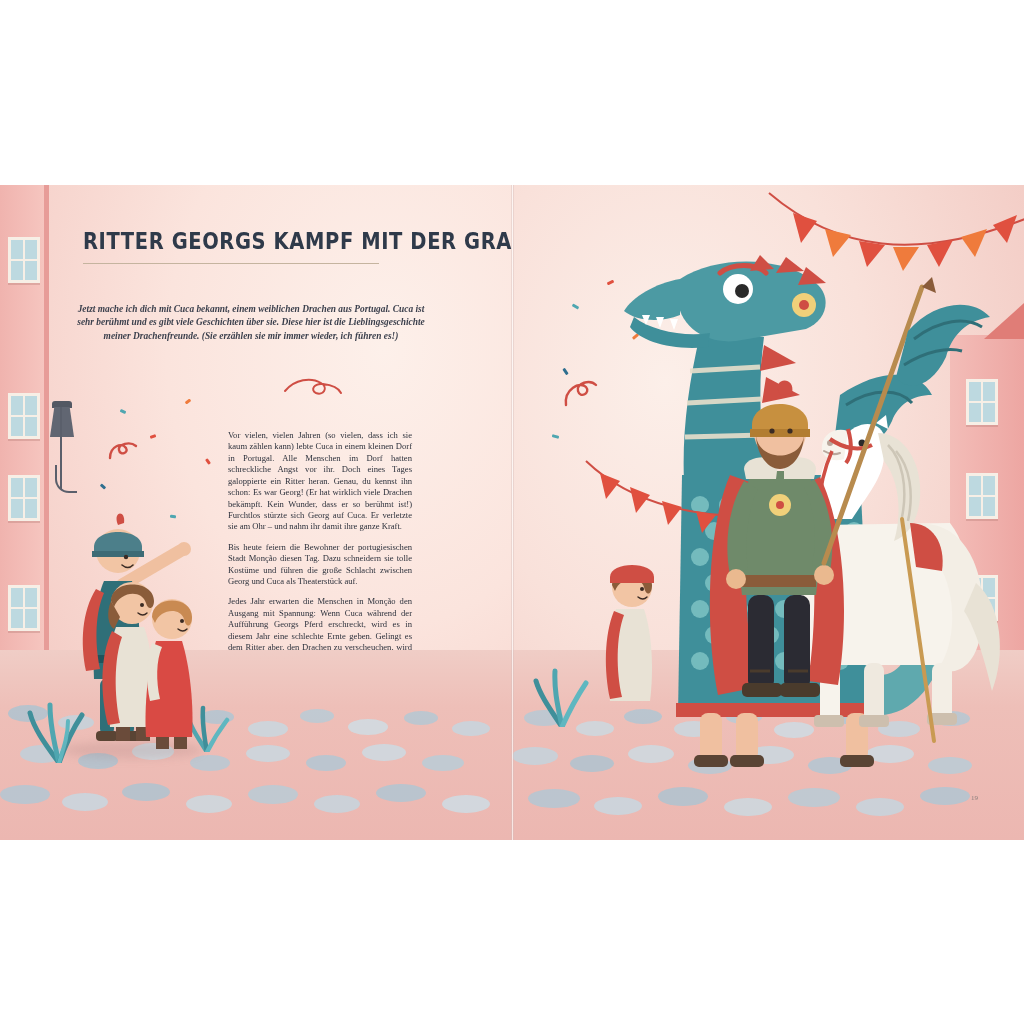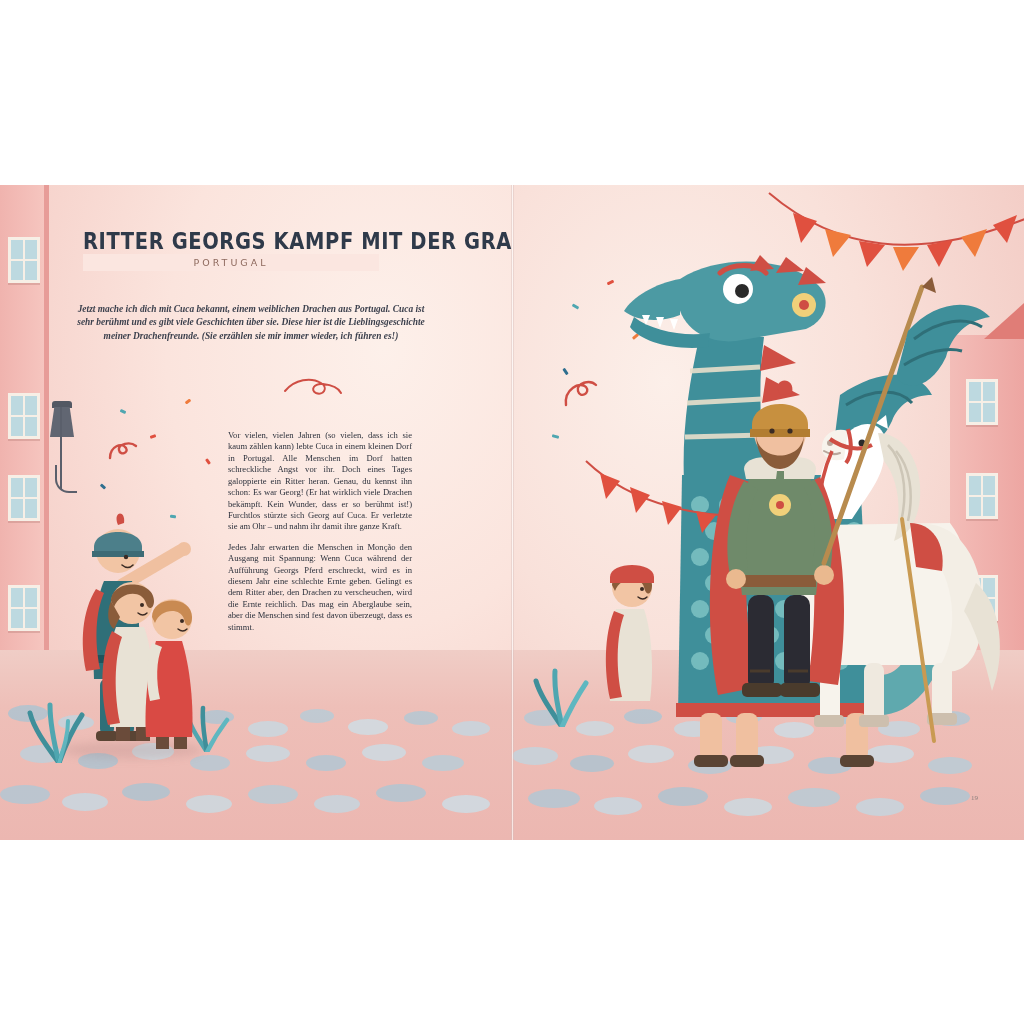--- a/index.html
+++ b/index.html
@@ -254,30 +254,30 @@
 
     <div class="lamp-cap"></div>
     <div class="lamp-head"></div>
     <div class="lamp-arm"></div>
     <div class="lamp-curl"></div>
 
     <div class="title-wrap">
       <div class="title">RITTER GEORGS KAMPF MIT DER GRAUSAMEN CUCA</div>
     </div>
     <div class="title-rule"></div>
-    <div class="subtitle">PORTUGAL</div>
 
     <div class="intro">Jetzt mache ich dich mit Cuca bekannt, einem weiblichen Drachen aus Portugal. Cuca ist sehr berühmt und es gibt viele Geschichten über sie. Diese hier ist die Lieblingsgeschichte meiner Drachenfreunde. (Sie erzählen sie mir immer wieder, ich führen es!)</div>
 
     <svg class="flourish" viewBox="0 0 60 24">
       <path d="M2 16 C12 4, 28 2, 38 8 C46 13, 40 21, 33 18 C27 15, 31 8, 40 9 C50 10, 56 14, 58 18" fill="none" stroke="#cf4e44" stroke-width="2" stroke-linecap="round"></path>
     </svg>
 
     <div class="body-col">
       <p>Vor vielen, vielen Jahren (so vielen, dass ich sie kaum zählen kann) lebte Cuca in einem kleinen Dorf in Portugal. Alle Menschen im Dorf hatten schreckliche Angst vor ihr. Doch eines Tages galoppierte ein Ritter heran. Genau, du kennst ihn schon: Es war Georg! (Er hat wirklich viele Drachen bekämpft. Kein Wunder, dass er so berühmt ist!) Furchtlos stürzte sich Georg auf Cuca. Er verletzte sie am Ohr – und nahm ihr damit ihre ganze Kraft.</p>
+      <p>Bis heute feiern die Bewohner der portugiesischen Stadt Monção diesen Tag. Dazu schneidern sie tolle Kostüme und führen die große Schlacht zwischen Georg und Cuca als Theaterstück auf.</p>
       <p>Jedes Jahr erwarten die Menschen in Monção den Ausgang mit Spannung: Wenn Cuca während der Aufführung Georgs Pferd erschreckt, wird es in diesem Jahr eine schlechte Ernte geben. Gelingt es dem Ritter aber, den Drachen zu verscheuchen, wird die Ernte reichlich. Das mag ein Aberglaube sein, aber die Menschen sind fest davon überzeugt, dass es stimmt.</p>
     </div>
 
     <div class="confetti" style="left:120px; top:225px; width:6px; height:3px; background:#4fa6b0; transform:rotate(25deg);"></div>
     <div class="confetti" style="left:150px; top:250px; width:6px; height:3px; background:#e0503f; transform:rotate(-20deg);"></div>
     <div class="confetti" style="left:100px; top:300px; width:6px; height:3px; background:#2f6f8f; transform:rotate(40deg);"></div>
     <div class="confetti" style="left:185px; top:215px; width:6px; height:3px; background:#ef7b3c; transform:rotate(-35deg);"></div>
     <div class="confetti" style="left:170px; top:330px; width:6px; height:3px; background:#4fa6b0; transform:rotate(10deg);"></div>
     <div class="confetti" style="left:205px; top:275px; width:6px; height:3px; background:#e0503f; transform:rotate(55deg);"></div>
 

